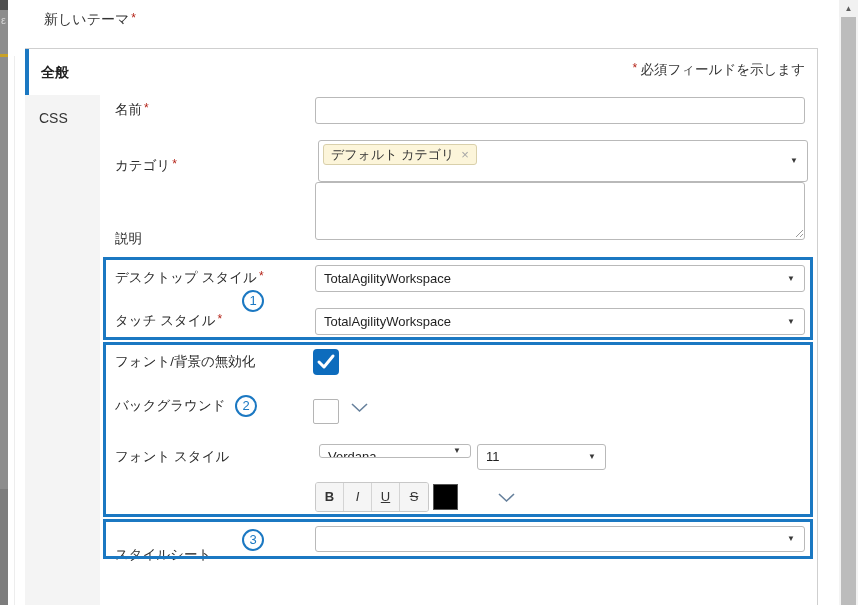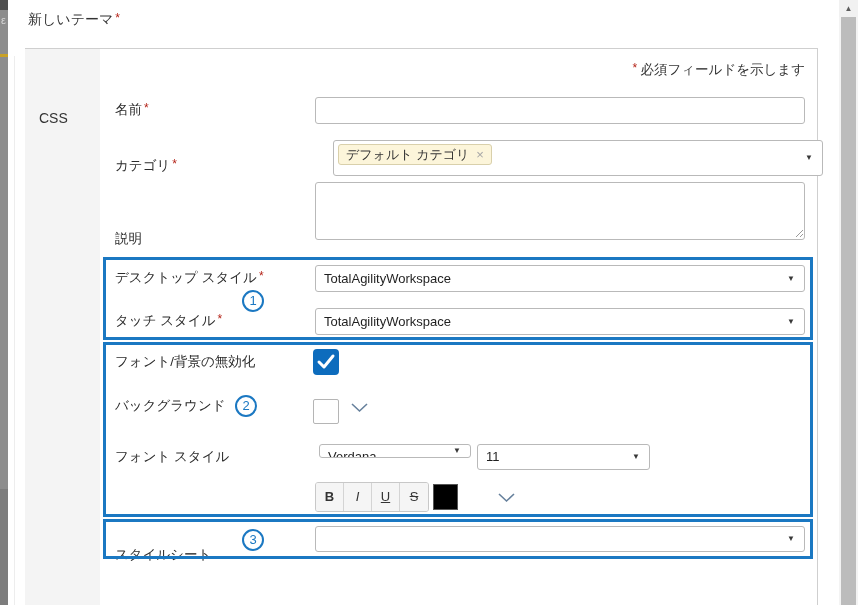--- a/index.html
+++ b/index.html
@@ -11,51 +11,51 @@
   }
   
   .page-strip { position:absolute; left:0; top:0; width:8px; height:605px; background:#8d8d8d; overflow:hidden; }
   .strip-top { position:absolute; left:0; top:0; width:8px; height:10px; background:#4f4f4f; }
   .strip-glyph { position:absolute; left:1px; top:14px; font-size:11px; color:#d6d6d6; }
   .strip-yellow { position:absolute; left:0; top:54px; width:8px; height:3px; background:#c9a227; }
   .strip-lower { position:absolute; left:0; top:489px; width:8px; height:116px; background:#7d7d7d; }
   
   .dialog { position:absolute; left:8px; top:0; width:850px; height:605px; background:#ffffff; }
   .dialog-edge-line { position:absolute; left:14px; top:56px; width:1px; height:549px; background:#ededed; }
-  .dialog-title { position:absolute; left:28px; top:11px; font-size:14px; color:#333; }
+  .dialog-title { position:absolute; left:44px; top:11px; font-size:14px; color:#333; }
   .req { color:#b42318; font-size:12px; vertical-align:2px; margin-left:2px; }
   
   .panel-border { position:absolute; left:25px; top:48px; width:793px; height:557px;
     border-top:1px solid #cfcfcf; border-right:1px solid #cfcfcf; pointer-events:none; }
   .tab-rail { position:absolute; left:25px; top:49px; width:75px; height:556px; background:#f4f4f4; }
   .tab { position:absolute; left:25px; width:75px; height:46px; line-height:46px; font-size:14px; cursor:pointer; }
   .tab-general { top:49px; background:#ffffff; border-left:4px solid #1b78c2; padding-left:12px; font-weight:bold; color:#222; }
   .tab-css { top:95px; background:transparent; padding-left:14px; color:#333; }
   .required-note { position:absolute; left:315px; top:61px; width:490px; text-align:right; font-size:13.5px; color:#333;font-family:Liberation Mono, monospace; }
   .required-note .req { margin-right:2px; margin-left:0; }
   
   .flabel { position:absolute; left:115px; font-size:13.5px; color:#2b2b2b; white-space:nowrap; }
   .lbl-name { top:101px; } .lbl-category { top:157px; } .lbl-desc { top:186px;margin-top:44px; }
   .lbl-desktop { top:269px; } .lbl-touch { top:312px; } .lbl-disable { top:353px; }
   .lbl-bg { top:397px; } .lbl-font { top:448px; } .lbl-sheet { top:530px;margin-top:16px; }
   
   .ctl { position:absolute; background:#fff; border:1px solid #b9b9b9; border-radius:3px; }
   .name-input { left:315px; top:97px; width:490px; height:27px; padding:0 8px; font:13px "Liberation Sans",sans-serif; color:#222; outline:none; }
-  .category-select { left:333px; top:140px; width:490px; height:36px; cursor:pointer; }
+  .category-select { left:318px; top:140px; width:490px; height:42px; cursor:pointer; }
   .tag { position:absolute; left:4px; top:3px; height:21px; line-height:19px; padding:0 7px;
     background:#fcf5da; border:1px solid #d9d0ab; border-radius:3px; color:#333; font-size:13px; white-space:nowrap; }
   .tag-x { color:#a6a6a6; margin-left:7px; font-size:13px; cursor:pointer; }
   .desc-area { left:315px; top:182px; width:490px; height:58px; resize:none; outline:none;
     font:13px "Liberation Sans",sans-serif; padding:4px 8px; color:#222; }
   .resize-grip { position:absolute; left:794px; top:228px; pointer-events:none; }
   .select { height:27px; line-height:25px; padding:0 8px; color:#1f1f1f; font-size:13px; cursor:pointer; white-space:nowrap; overflow:hidden; }
   .sel-desktop { left:315px; top:265px; width:490px; }
   .sel-touch { left:315px; top:308px; width:490px; }
   .sel-fontfamily { left:319px; top:444px; width:152px; height:14px; line-height:24px; }
-  .sel-fontsize { left:477px; top:444px; width:173px; height:26px; line-height:24px; }
+  .sel-fontsize { left:477px; top:444px; width:129px; height:26px; line-height:24px; }
   .sel-sheet { left:315px; top:526px; width:490px; height:26px; }
   .dd-arrow { position:absolute; right:9px; top:50%; transform:translateY(-52%); font-size:8px; color:#383838; }
   
   .checkbox { position:absolute; left:313px; top:349px; width:26px; height:26px; background:#0d6cbd; border-radius:4px; cursor:pointer; }
   .checkbox svg { position:absolute; left:3px; top:4px; }
   .swatch-bg { position:absolute; left:313px; top:399px; width:26px; height:25px; background:#ffffff; border:1px solid #b5b5b5; border-radius:2px; cursor:pointer; }
   .chev-bg { position:absolute; left:351px; top:403px; cursor:pointer; }
   .swatch-font { position:absolute; left:433px; top:484px; width:25px; height:26px; background:#000000; border:1px solid #555; cursor:pointer; }
   .chev-font { position:absolute; left:498px; top:493px; cursor:pointer; }
   
@@ -96,20 +96,23 @@
 
   <div class="dialog"></div>
   <div class="dialog-edge-line"></div>
 
   <div class="dialog-title">
     <span>新しいテーマ</span><span class="req">*</span>
   </div>
 
   <div class="panel-border"></div>
   <div class="tab-rail"></div>
+  <div class="tab tab-general">
+    <span>全般</span>
+  </div>
   <div class="tab tab-css">
     <span>CSS</span>
   </div>
 
   <div class="required-note">
     <span class="req">*</span><span>必須フィールドを示します</span>
   </div>
 
   <div class="flabel lbl-name">
     <span>名前</span><span class="req">*</span>

